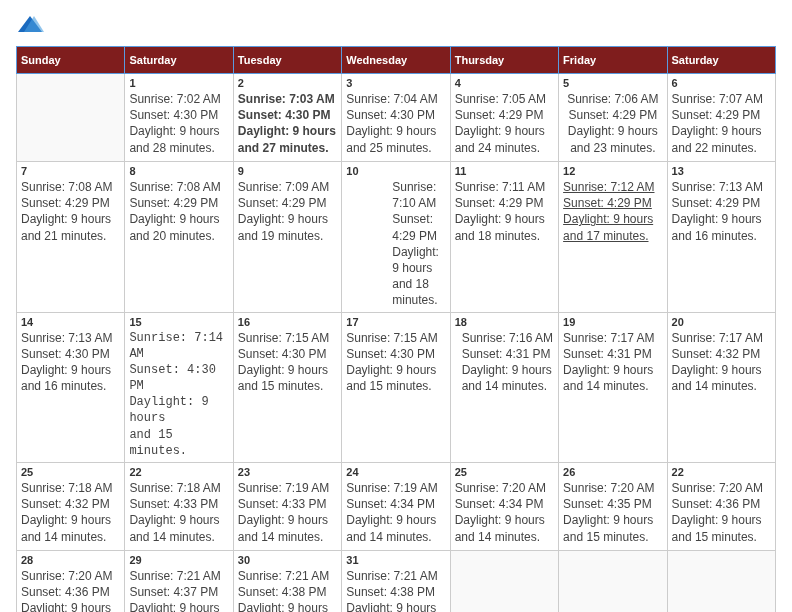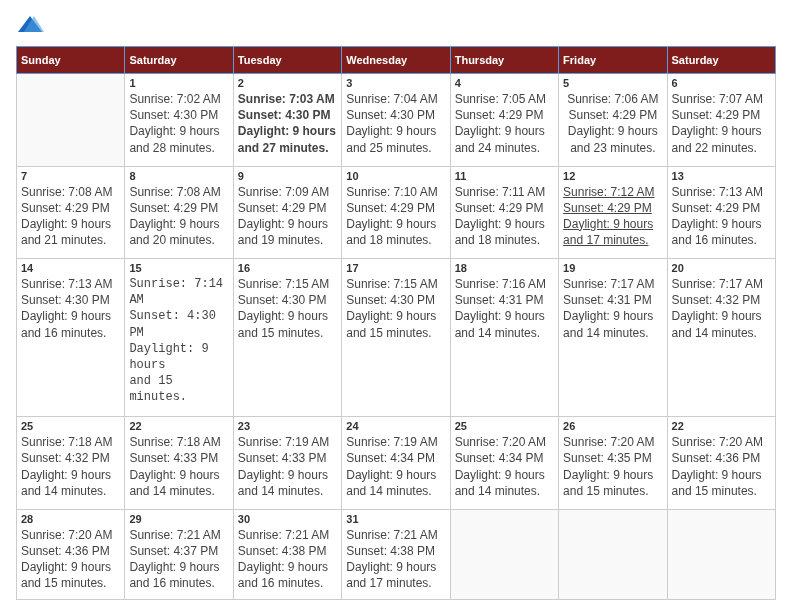--- a/index.html
+++ b/index.html
@@ -199,21 +199,21 @@
           </td>
           <td>
             <span class="day-num">9</span>
             <div class="day-info" style="white-space: pre-line;">Sunrise: 7:09 AM
 Sunset: 4:29 PM
 Daylight: 9 hours
 and 19 minutes.</div>
           </td>
           <td>
             <span class="day-num">10</span>
-            <div class="day-info" style="white-space: pre-line;">Sunrise: 7:10 AM
+            <div class="day-info" style="white-space: pre-line; margin-left: 46px;">Sunrise: 7:10 AM
 Sunset: 4:29 PM
 Daylight: 9 hours
 and 18 minutes.</div>
           </td>
           <td>
             <span class="day-num">11</span>
             <div class="day-info" style="white-space: pre-line;">Sunrise: 7:11 AM
 Sunset: 4:29 PM
 Daylight: 9 hours
 and 18 minutes.</div>
@@ -257,21 +257,21 @@
           </td>
           <td>
             <span class="day-num">17</span>
             <div class="day-info" style="white-space: pre-line;">Sunrise: 7:15 AM
 Sunset: 4:30 PM
 Daylight: 9 hours
 and 15 minutes.</div>
           </td>
           <td>
             <span class="day-num">18</span>
-            <div class="day-info" style="white-space: pre-line;">Sunrise: 7:16 AM
+            <div class="day-info" style="white-space: pre-line; margin-left: 7px;">Sunrise: 7:16 AM
 Sunset: 4:31 PM
 Daylight: 9 hours
 and 14 minutes.</div>
           </td>
           <td>
             <span class="day-num">19</span>
             <div class="day-info" style="white-space: pre-line;">Sunrise: 7:17 AM
 Sunset: 4:31 PM
 Daylight: 9 hours
 and 14 minutes.</div>

